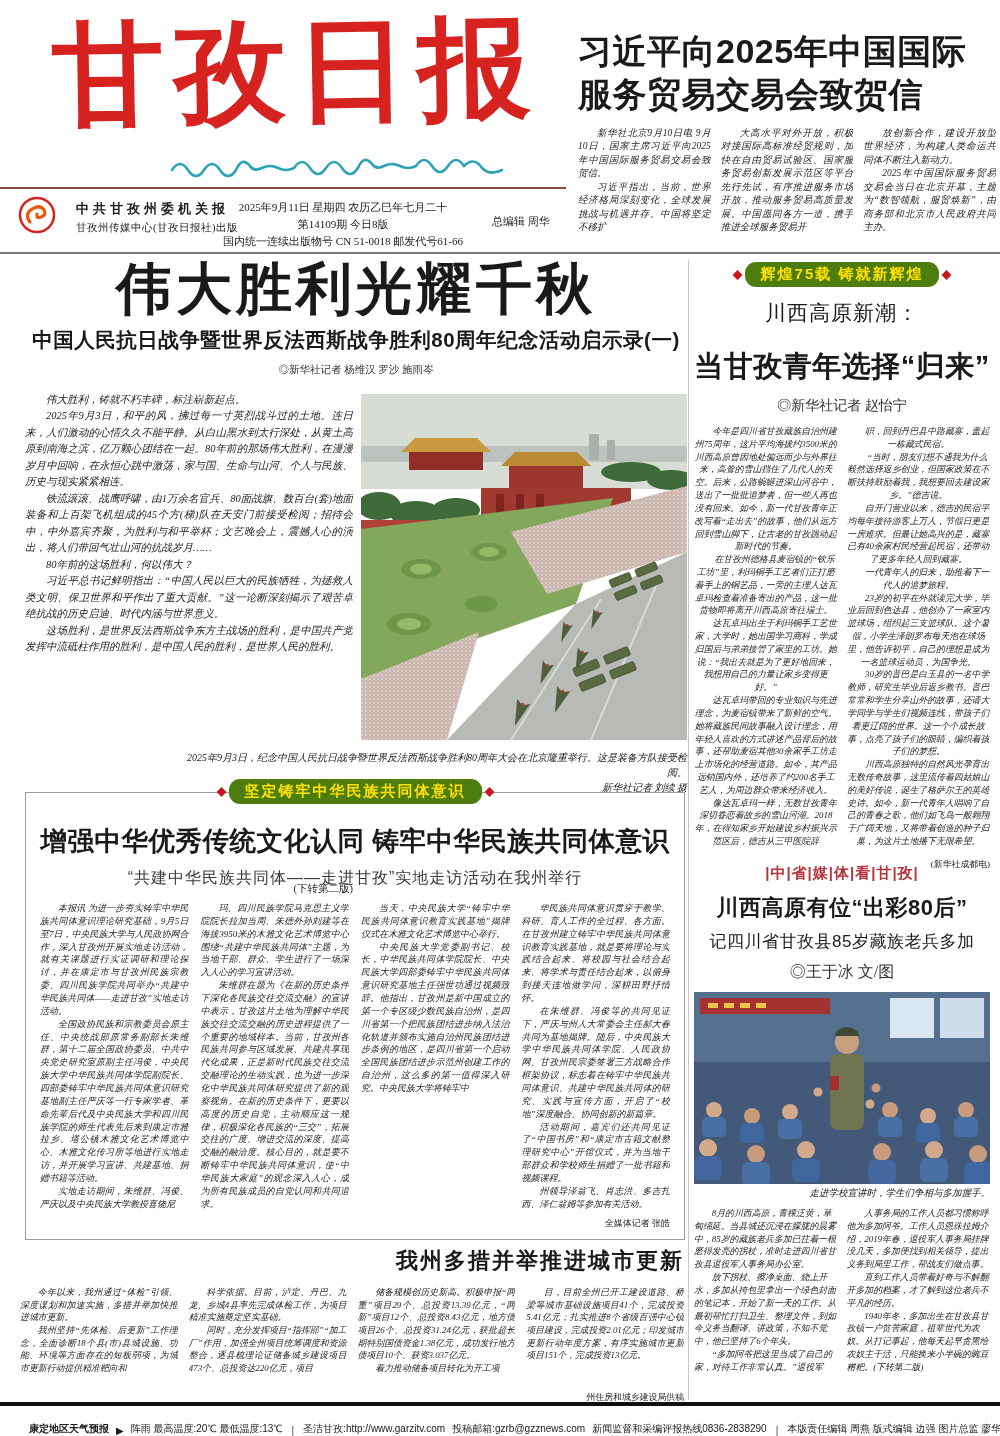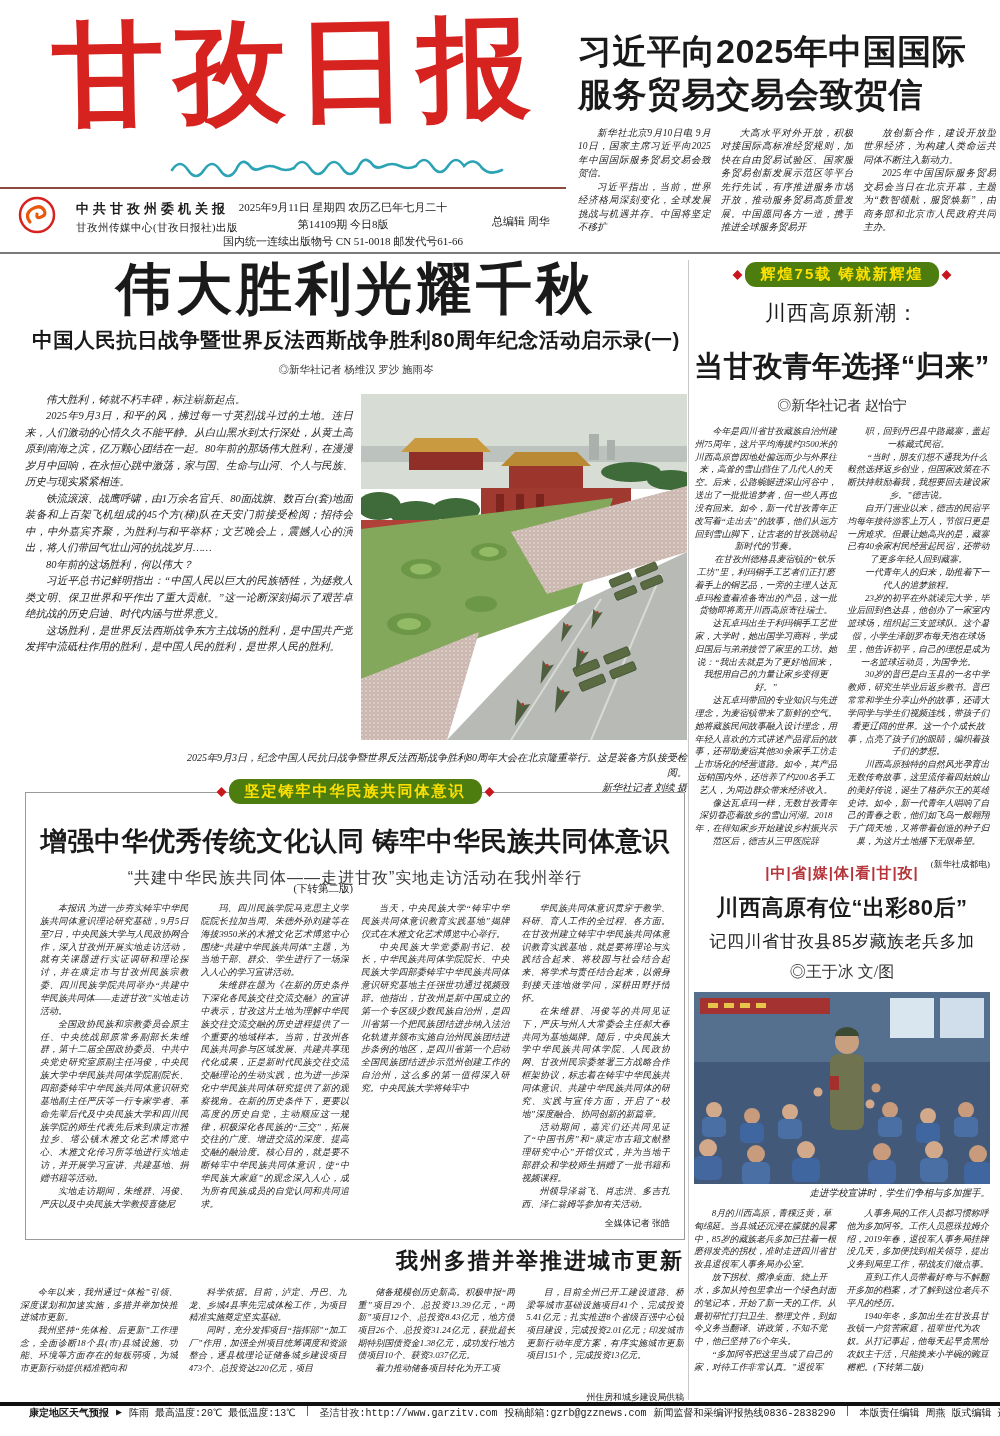--- a/index.html
+++ b/index.html
@@ -85,22 +85,22 @@
   .mcol{flex:1;height:198px;overflow:hidden;font-size:8.9px;line-height:1.44;}
 
   
   .city{left:20px;top:1246px;width:664px;}
   .city-h{text-align:right;font-size:22px;font-weight:900;letter-spacing:2px;}
   .city-cols{display:flex;gap:11px;margin-top:10px;}
   .ccol{flex:1;height:118px;overflow:hidden;position:relative;font-size:8.9px;line-height:1.42;}
 
   
   .footer{left:0;top:1402px;width:1000px;height:34px;border-top:4px solid #101010;
-          display:flex;align-items:flex-start;gap:7px;padding:0 8px;box-sizing:border-box;
-          font-family:Liberation Mono, monospace;font-size:10px;white-space:nowrap;}
+          display:flex;align-items:flex-end;gap:7px;padding:0 8px;box-sizing:border-box;
+          font-family:Liberation Sans, sans-serif;font-size:10px;white-space:nowrap;}
   .sq{width:11px;height:11px;display:inline-block;}
   .f-strong{font-weight:bold;}
   .f-div{color:#444;margin:0 2px;}
 
   .headline-font{font-family:"Liberation Sans",sans-serif;}
 </style>
 </head>
 <body>
 
 <div id="page">

